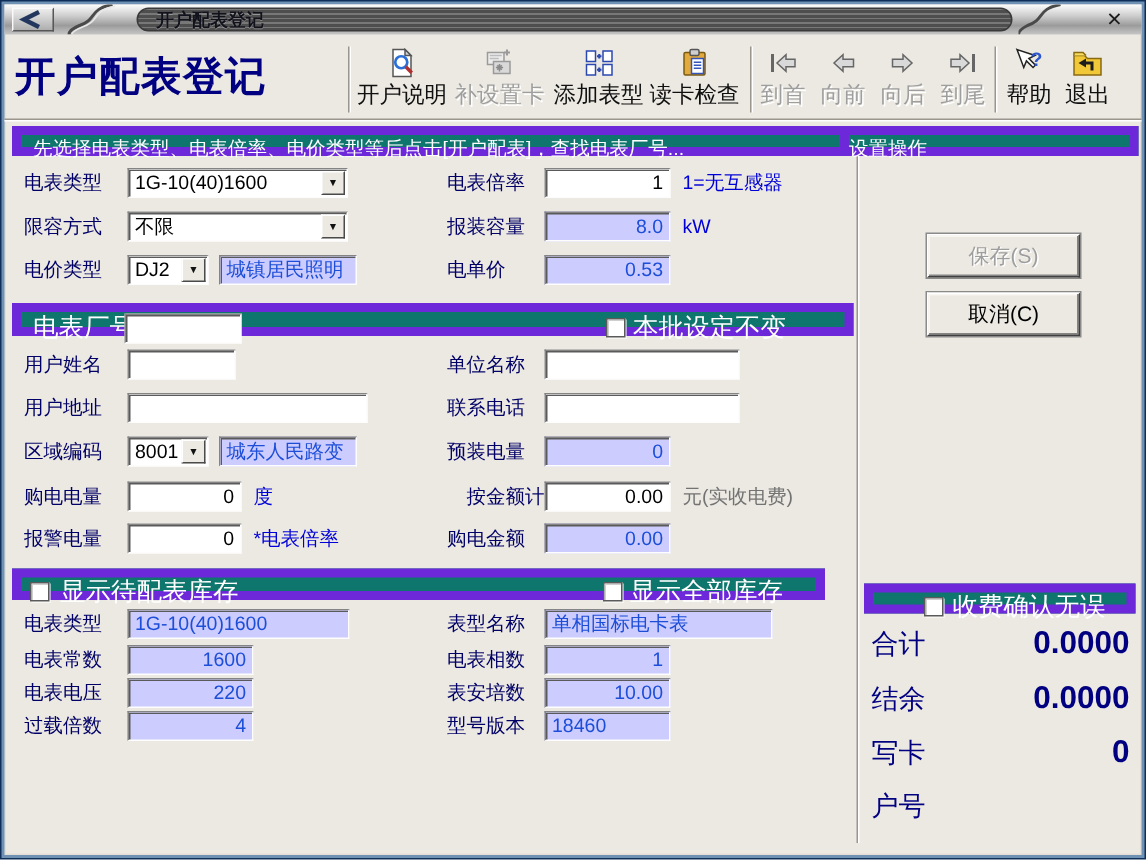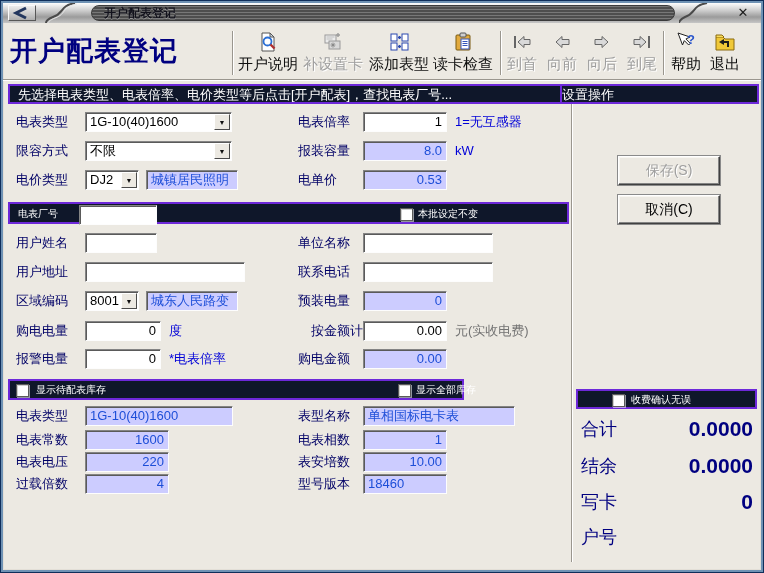--- a/index.html
+++ b/index.html
@@ -25,40 +25,40 @@
               letter-spacing:1px; font-family:"Liberation Serif","DejaVu Serif",serif; }
   .vsep{ position:absolute; width:2px; border-left:1px solid #9a968e; border-right:1px solid #ffffff; }
   .tbtn{ position:absolute; top:30px; height:48px; text-align:center; font-size:15px; color:#101010; }
   .tbtn .ticon{ height:24px; display:flex; align-items:center; justify-content:center; }
   .tbtn .tlabel{ line-height:20px; white-space:nowrap; }
   .tbtn.disabled .tlabel{ color:#9e9e9e; text-shadow:1px 1px 0 #ffffff; }
   .hr{ position:absolute; left:3px; right:3px; top:79px; height:2px;
        border-top:1px solid #9a968e; border-bottom:1px solid #ffffff; }
 
   
-  .band{ position:absolute; background:#0f172a; color:#ffffff; font-size:13px;
-         border:2px solid #6d28d9; line-height:18px; }
+  .band{ position:absolute; background:#0f766e; color:#ffffff; font-size:13px;
+         border:6px solid #6d28d9; line-height:18px; }
 
   
   .row{ position:absolute; left:8px; width:561px; height:21px; }
   .lbl{ position:absolute; font-size:13px; color:#000066; line-height:20px; white-space:nowrap; }
   .field{ position:absolute; height:20px; font-size:13px; line-height:16px; background:#ffffff;
           border:1px solid; border-color:#848484 #fdfdfd #fdfdfd #848484;
           box-shadow:inset 1px 1px 0 #5a5a5a; padding:1px 4px 0 4px; color:#000; overflow:hidden; white-space:nowrap; }
   .ro{ background:#ccccff; color:#1d4ed8; }
   .num{ text-align:right; }
   .combo{ padding-right:18px; }
   .combo-btn{ position:absolute; right:1px; top:1px; width:16px; height:16px; background:#ece9e2;
               border:1px solid; border-color:#ffffff #4a4a4a #4a4a4a #ffffff; text-align:center; }
   .combo-btn i{ font-style:normal; font-size:7px; color:#111; line-height:15px; display:block; }
   .hint{ position:absolute; font-size:13px; line-height:20px; color:#0000d8; white-space:nowrap; }
   .hint.red{ color:#737373; }
   .cb{ position:absolute; top:3px; width:13px; height:13px; background:#ffffff;
        border:1px solid #5a5a5a; box-shadow:inset 1px 1px 0 #cfcfcf, 1px 1px 0 rgba(255,255,255,.55); }
-  .bandtext{ position:absolute; font-size:10px; color:#fff; line-height:20px; white-space:nowrap;font-family:Liberation Mono, monospace; }
+  .bandtext{ position:absolute; font-size:17px; color:#fff; line-height:20px; white-space:nowrap; }
 
   
   .vdiv{ position:absolute; left:571px; top:84px; height:478px; width:2px;
          border-left:1px solid #9a968e; border-right:1px solid #ffffff; }
   .btn3d{ position:absolute; left:618px; width:102px; height:29px; background:#ece9e2;
           border:1px solid; border-color:#ffffff #404040 #404040 #ffffff;
           box-shadow:inset -1px -1px 0 #848484, inset 1px 1px 0 #f8f6f1, 0 0 0 1px #8a8a8a;
           font-size:14px; color:#000; text-align:center; line-height:27px; cursor:default; }
   .btn3d.disabled{ color:#9e9e9e; text-shadow:1px 1px 0 #ffffff; }
   .trow{ position:absolute; left:578px; width:178px; height:32px; }
@@ -289,21 +289,21 @@
   </div>
 
   <div class="row" style="top:349px">
     <span class="lbl" style="left:8px">报警电量</span>
     <div class="field num" style="left:77px;width:76px">0</div>
     <span class="hint" style="left:161px">*电表倍率</span>
     <span class="lbl" style="left:290px">购电金额</span>
     <div class="field ro num" style="left:355px;width:84px">0.00</div>
   </div>
 
-  <div class="band" style="left:8px;top:379px;width:456px;height:21px">
+  <div class="band" style="left:8px;top:379px;width:542px;height:21px">
     <span class="cb" style="left:6px"></span>
     <span class="bandtext" style="left:26px">显示待配表库存</span>
     <span class="cb" style="left:388px"></span>
     <span class="bandtext" style="left:406px">显示全部库存</span>
   </div>
 
   <div class="row" style="top:406px">
     <span class="lbl" style="left:8px">电表类型</span>
     <div class="field ro" style="left:77px;width:148px">1G-10(40)1600</div>
     <span class="lbl" style="left:290px">表型名称</span>

